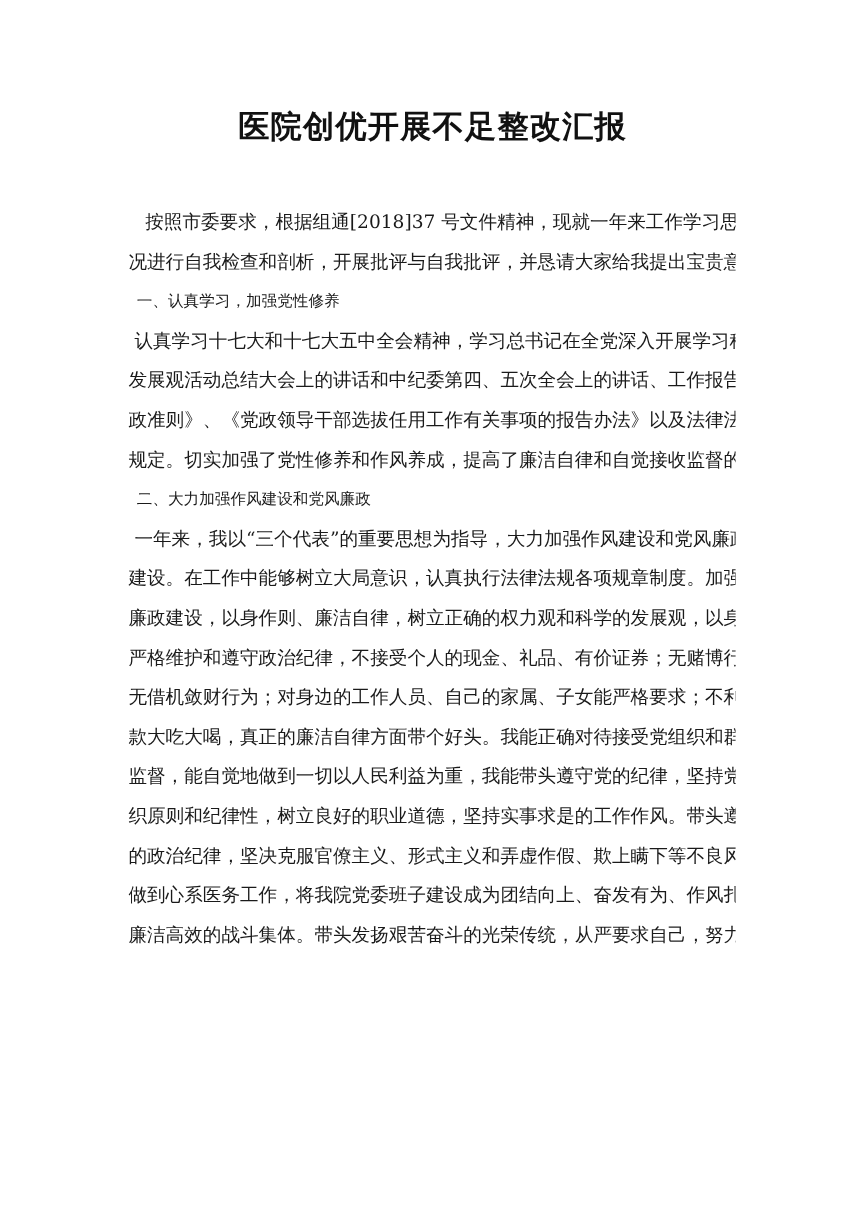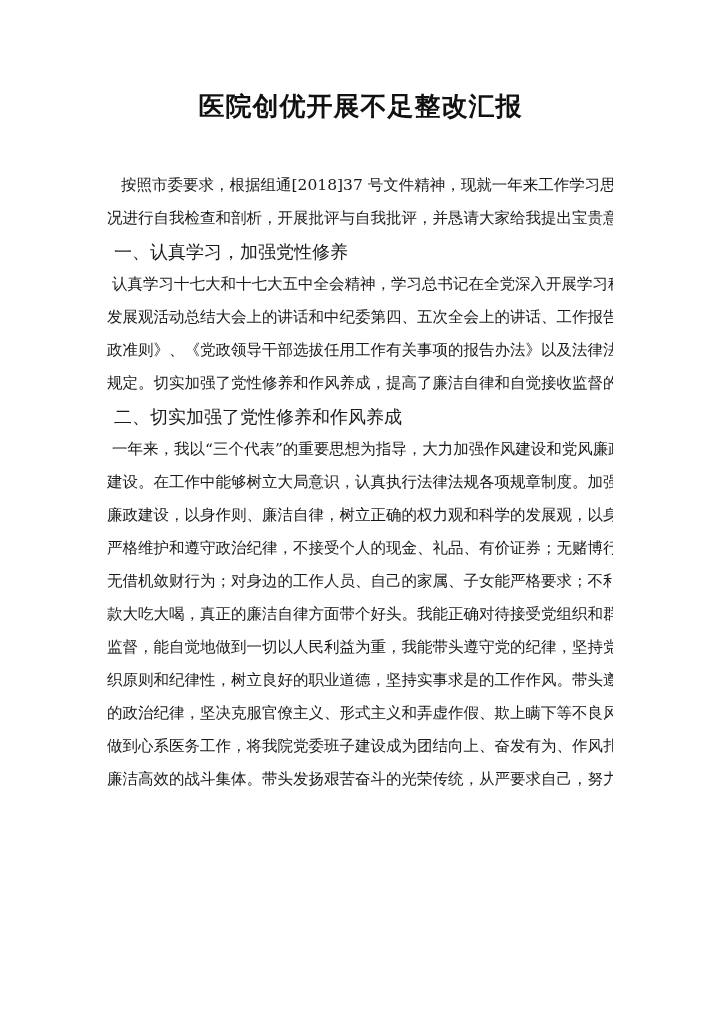--- a/index.html
+++ b/index.html
@@ -52,21 +52,21 @@
       overflow: hidden;
     }
     .line.last {
       text-align-last: left;
     }
     .line.indent2 { padding-left: 14px; }
     .line.indent1 { padding-left: 5px; }
     .heading {
       height: 33px;
       line-height: 33px;
-      font-size: 18px;
+      font-size: 13px;
       white-space: nowrap;
       padding-left: 7px;
     }
   </style>
 </head>
 <body>
 
 <div class="page">
   <div class="title">医院创优开展不足整改汇报</div>
 
@@ -79,21 +79,21 @@
 
     <div class="heading">一、认真学习，加强党性修养</div>
 
     <div>
       <div class="line indent1">认真学习十七大和十七大五中全会精神，学习总书记在全党深入开展学习科学</div>
       <div class="line">发展观活动总结大会上的讲话和中纪委第四、五次全会上的讲话、工作报告及《廉</div>
       <div class="line">政准则》、《党政领导干部选拔任用工作有关事项的报告办法》以及法律法规党章</div>
       <div class="line">规定。切实加强了党性修养和作风养成，提高了廉洁自律和自觉接收监督的意识。</div>
     </div>
 
-    <div class="heading">二、切实加强了党性修养和作风养成</div>
+    <div class="heading">二、大力加强作风建设和党风廉政</div>
 
     <div>
       <div class="line indent1">一年来，我以“三个代表”的重要思想为指导，大力加强作风建设和党风廉政</div>
       <div class="line">建设。在工作中能够树立大局意识，认真执行法律法规各项规章制度。加强党风</div>
       <div class="line">廉政建设，以身作则、廉洁自律，树立正确的权力观和科学的发展观，以身作则，</div>
       <div class="line">严格维护和遵守政治纪律，不接受个人的现金、礼品、有价证券；无赌博行为；</div>
       <div class="line">无借机敛财行为；对身边的工作人员、自己的家属、子女能严格要求；不利用公</div>
       <div class="line">款大吃大喝，真正的廉洁自律方面带个好头。我能正确对待接受党组织和群众的</div>
       <div class="line">监督，能自觉地做到一切以人民利益为重，我能带头遵守党的纪律，坚持党的组</div>
       <div class="line">织原则和纪律性，树立良好的职业道德，坚持实事求是的工作作风。带头遵守党</div>

